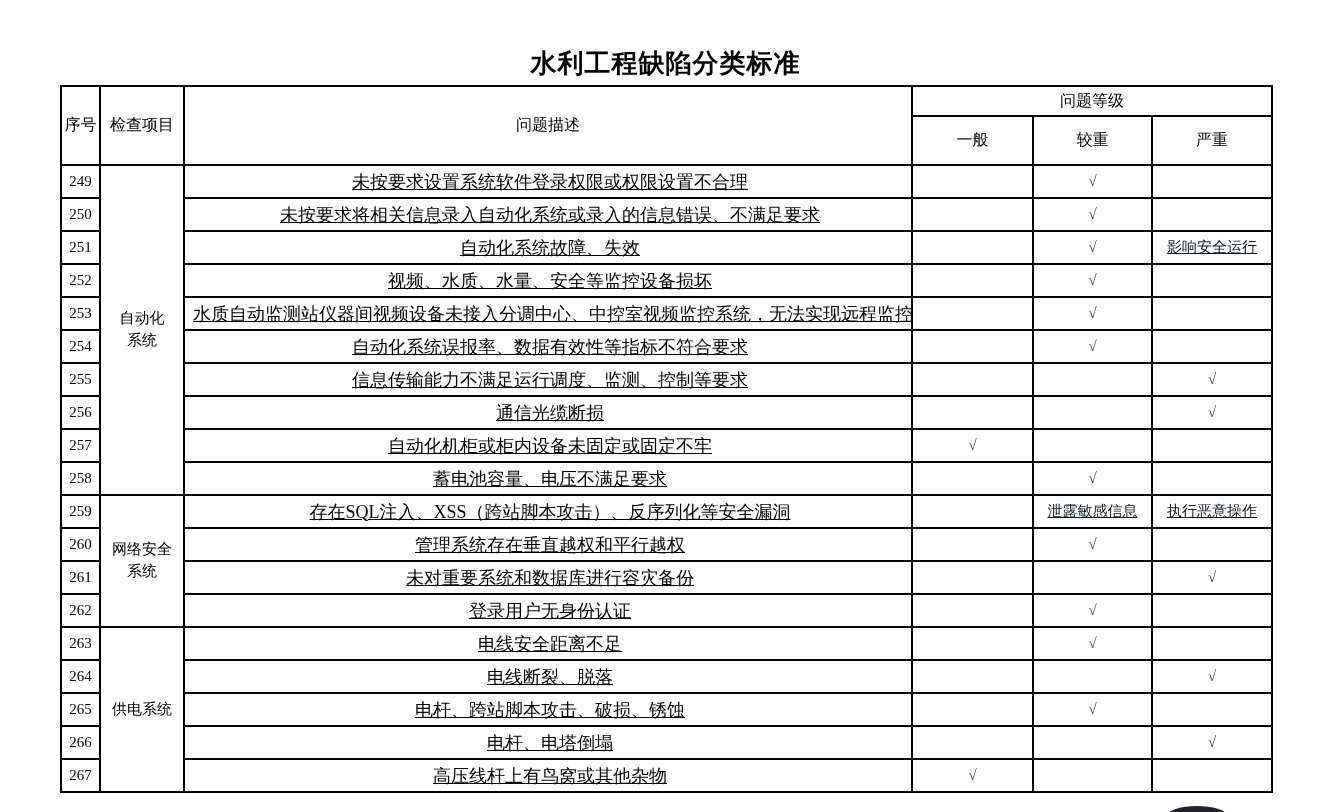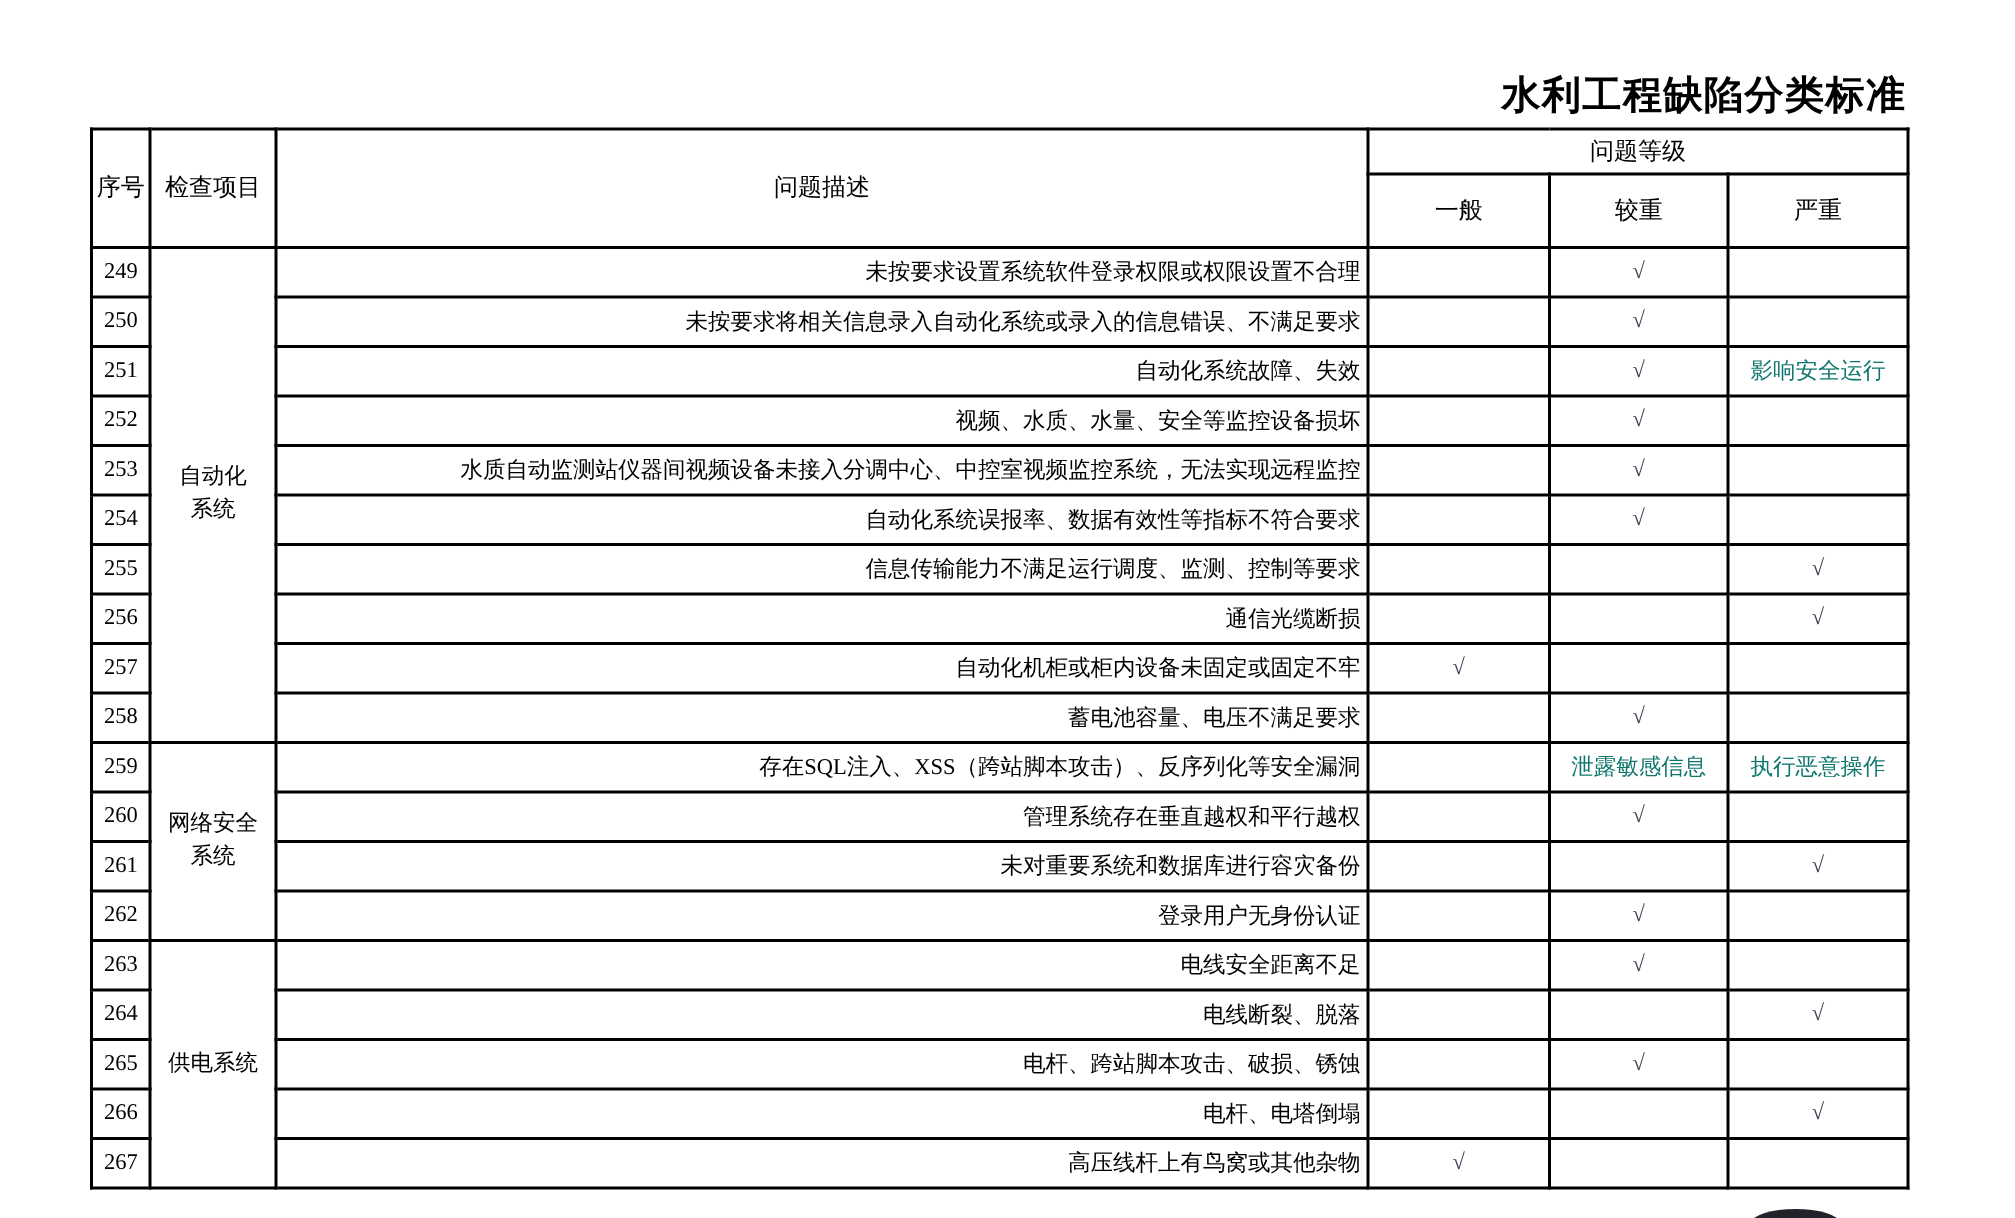--- a/index.html
+++ b/index.html
@@ -8,21 +8,21 @@
     width: 1343px; height: 812px;
     background: #ffffff;
     position: relative;
     overflow: hidden;
     font-family: "Liberation Serif", serif;
     color: #000;
   }
   .doc-title {
     position: absolute;
     top: 46px; left: 60px; width: 1211px;
-    text-align: right;
+    text-align: center;
     font-family: "Liberation Sans", sans-serif;
     font-weight: bold;
     font-size: 26px;
     letter-spacing: 1px;
     color: #000;
   }
   table.defect-table {
     position: absolute;
     top: 85px; left: 60px;
     width: 1211px;
@@ -51,34 +51,35 @@
     font-size: 15px;
   }
   td.c-cat {
     text-align: center;
     vertical-align: middle;
     font-size: 15px;
     line-height: 1.45;
     margin-top: 16px;
   }
   td.c-desc {
-    text-align: right;
-    vertical-align: middle;
-    font-size: 15px;
+    text-align: center;
+    vertical-align: middle;
+    font-size: 18px;
     padding-left: 8px;
     padding-right: 4px;
     white-space: nowrap;
+    text-decoration: underline;
   }
   td.c-chk {
     text-align: center;
     vertical-align: middle;
     font-size: 15px;
     color: #3d4251;
   }
-  td.c-chk.has-text { color: #0f766e; }
+  td.c-chk.has-text { color: #0f172a; text-decoration: underline; }
   .col-idx  { width: 39px; }
   .col-cat  { width: 84px; }
   .col-desc { width: 728px; }
   .col-g    { width: 121px; }
   .col-m    { width: 119px; }
   .col-s    { width: 120px; }
   .corner-mark {
     position: absolute;
     left: 1168px; top: 806px;
     width: 58px; height: 18px;

